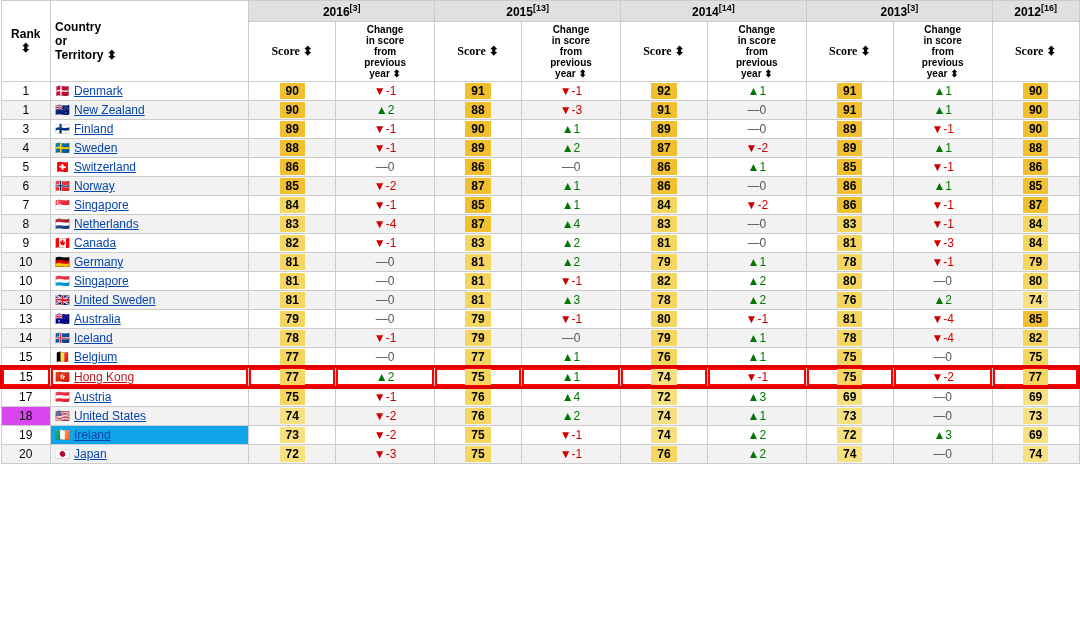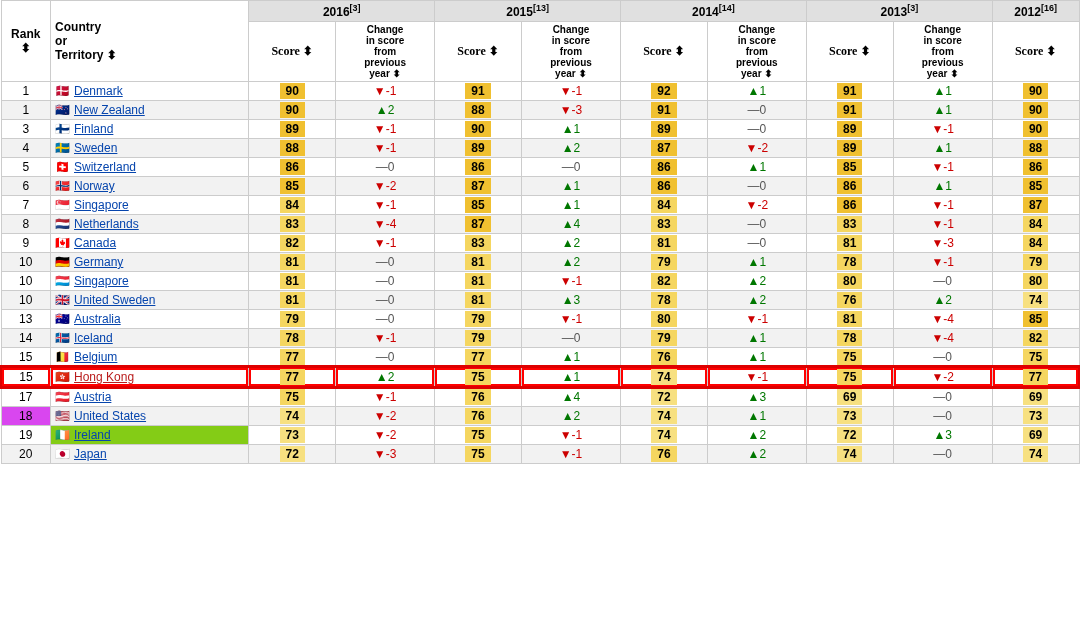--- a/index.html
+++ b/index.html
@@ -281,21 +281,21 @@
           <td style="background: rgb(242, 242, 242);"><span style="background:#f5d660;padding:1px 6px;font-weight:bold;">76</span></td>
           <td style="background: rgb(242, 242, 242);"><span style="color:#007700;">▲2</span></td>
           <td style="background: rgb(242, 242, 242);"><span style="background:#f7e080;padding:1px 6px;font-weight:bold;">74</span></td>
           <td style="background: rgb(242, 242, 242);"><span style="color:#007700;">▲1</span></td>
           <td style="background: rgb(242, 242, 242);"><span style="background:#f7e080;padding:1px 6px;font-weight:bold;">73</span></td>
           <td style="background: rgb(242, 242, 242);"><span style="color:#555;">—0</span></td>
           <td style="background: rgb(242, 242, 242);"><span style="background:#f7e080;padding:1px 6px;font-weight:bold;">73</span></td>
         </tr>
         <tr>
           <td style="background: rgb(255, 255, 255);">19</td>
-          <td style="text-align: left; background: #84cc16; margin-left: 48px;"><span style="margin-right:4px;">🇮🇪</span><a href="#" style="color:#0645ad;">Ireland</a></td>
+          <td style="text-align: left; background: #0ea5e9; margin-left: 48px;"><span style="margin-right:4px;">🇮🇪</span><a href="#" style="color:#0645ad;">Ireland</a></td>
           <td style="background: rgb(255, 255, 255);"><span style="background:#f7e080;padding:1px 6px;font-weight:bold;">73</span></td>
           <td style="background: rgb(255, 255, 255);"><span style="color:#cc0000;">▼-2</span></td>
           <td style="background: rgb(255, 255, 255);"><span style="background:#f5d660;padding:1px 6px;font-weight:bold;">75</span></td>
           <td style="background: rgb(255, 255, 255);"><span style="color:#cc0000;">▼-1</span></td>
           <td style="background: rgb(255, 255, 255);"><span style="background:#f7e080;padding:1px 6px;font-weight:bold;">74</span></td>
           <td style="background: rgb(255, 255, 255);"><span style="color:#007700;">▲2</span></td>
           <td style="background: rgb(255, 255, 255);"><span style="background:#f7e080;padding:1px 6px;font-weight:bold;">72</span></td>
           <td style="background: rgb(255, 255, 255);"><span style="color:#007700;">▲3</span></td>
           <td style="background: rgb(255, 255, 255);"><span style="background:#f7e080;padding:1px 6px;font-weight:bold;">69</span></td>
         </tr>

